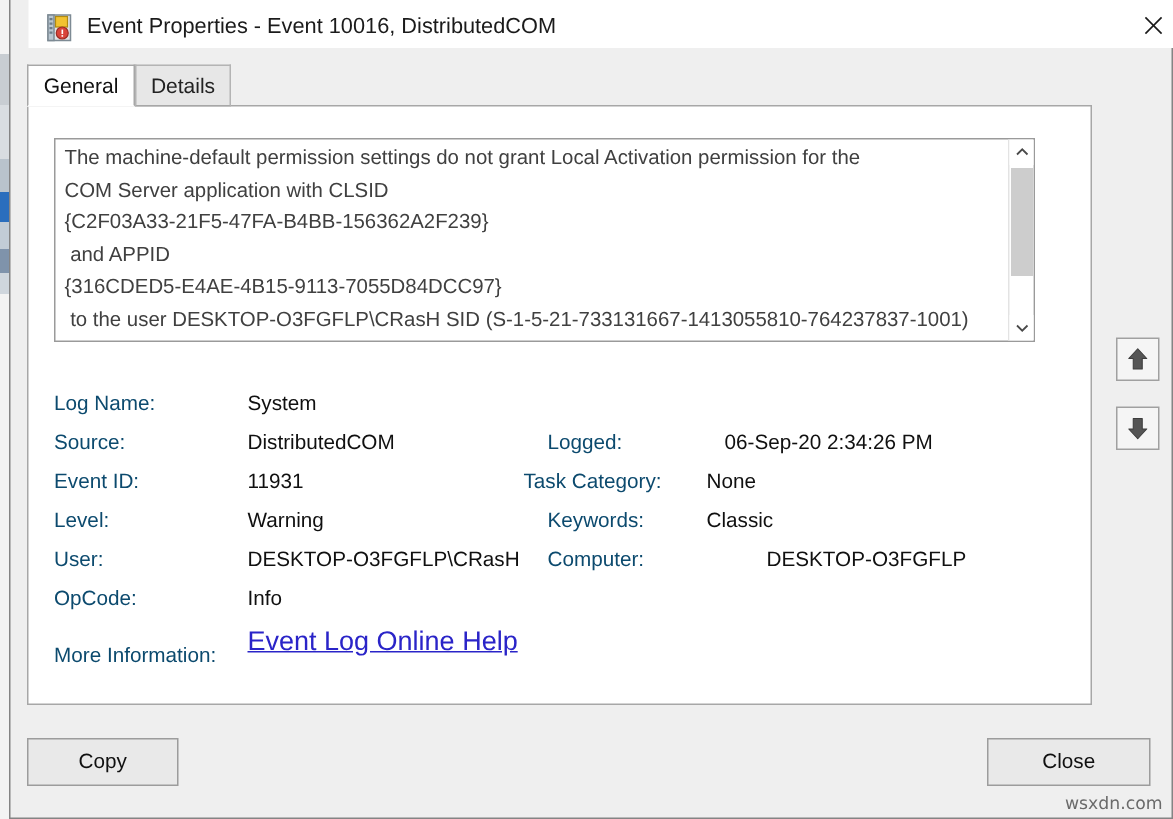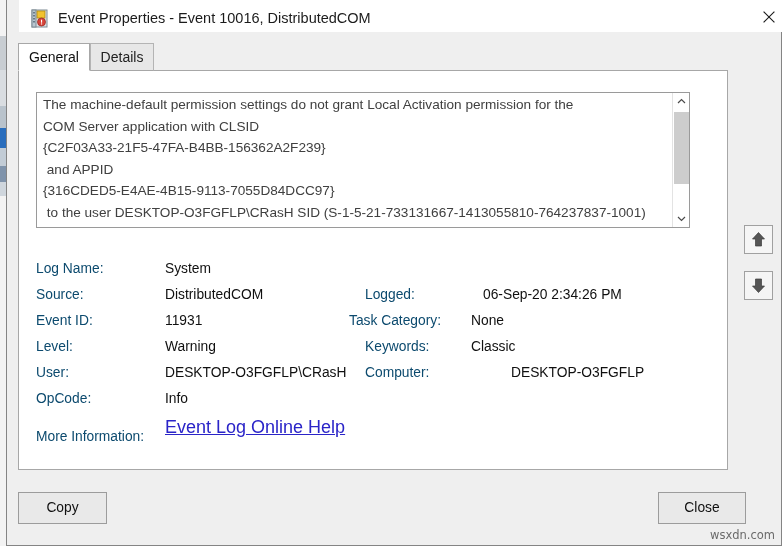--- a/index.html
+++ b/index.html
@@ -205,22 +205,22 @@
     height: 32px;
     background: #e9e9e9;
     border: 1px solid #9c9c9c;
     box-sizing: border-box;
     font-size: 13.8px;
     color: #101010;
     line-height: 30px;
     text-align: center;
     cursor: default;
   }
-  #copy-btn  { left: 11px;  top: 492px; width: 89px; }
-  #close-bottom-btn { left: 651px; top: 492px; width: 88px; }
+  #copy-btn  { left: 11px;  top: 492px; width: 101px; }
+  #close-bottom-btn { left: 651px; top: 492px; width: 109px; }
 
   
   #watermark {
     position: absolute;
     right: 6px; bottom: 3px;
     font-size: 11.5px;
     color: #6a6a6a;
     font-family: "DejaVu Sans", sans-serif;
     margin-top: 12px;
   }

